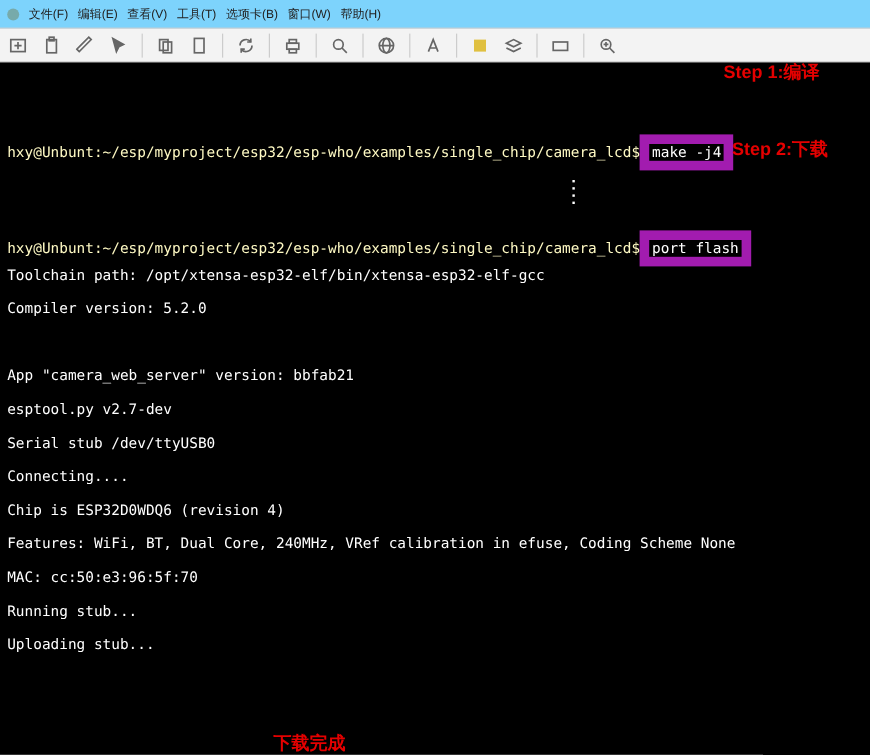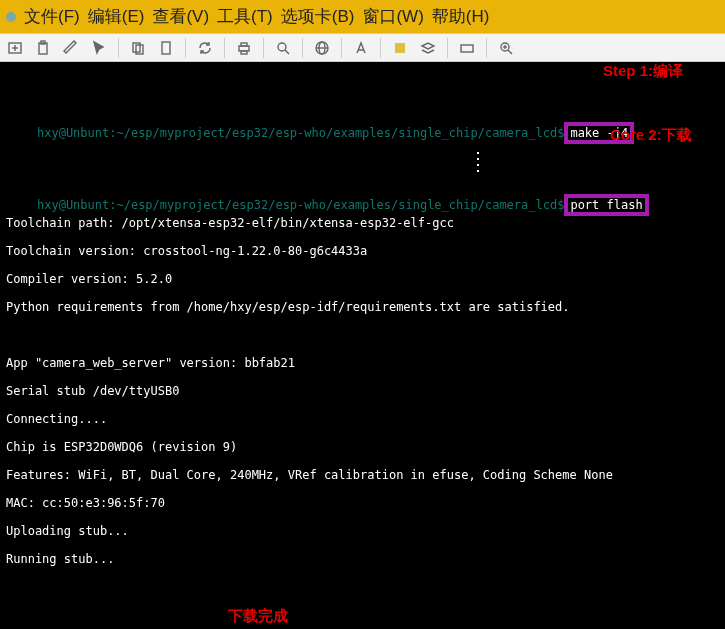--- a/index.html
+++ b/index.html
@@ -5,28 +5,28 @@
   * { margin: 0; padding: 0; box-sizing: border-box; }
   body {
     font-family: "Segoe UI", Tahoma, sans-serif;
     background: #fff;
     width: 725px;
     height: 629px;
     overflow: hidden;
     font-size: 12px;
   }
   .menubar {
-    background: #eab308;
-    height: 34px;
+    background: #7dd3fc;
+    height: 24px;
     display: flex;
     align-items: center;
     padding: 0 6px;
     gap: 8px;
     color: #222;
-    font-size: 17px;
+    font-size: 10px;
     border-bottom: 1px solid #ccc;
   }
   .menubar .dot { width:10px; height:10px; border-radius:50%; background:#7aa; }
   .menubar span { cursor: default; }
   .toolbar {
     background: #f3f3f3;
     height: 28px;
     display: flex;
     align-items: center;
     padding: 0 4px;
@@ -44,23 +44,23 @@
     background: #000;
     color: #fff;
     font-family: "Consolas","DejaVu Sans Mono", monospace;
     font-size: 12px;
     line-height: 14px;
     padding: 4px 6px;
     height: 581px;
     white-space: pre;
     position: relative;
   }
-  .prompt { color: #0f766e; margin-left: 31px; }
+  .prompt { color: #fef9c3; }
   .cmd-box {
-    border: 4px solid #a21caf;
+    border: 8px solid #a21caf;
     padding: 0 2px;
     display: inline-block;
   }
   .anno {
     position: absolute;
     color: #e40000;
     font-family: "Microsoft YaHei","SimSun",sans-serif;
     font-size: 15px;
     font-weight: bold;
   }
@@ -183,38 +183,37 @@
         <circle cx="7" cy="7" r="4"></circle>
         <line x1="5" y1="7" x2="9" y2="7"></line>
         <line x1="7" y1="5" x2="7" y2="9"></line>
         <line x1="10" y1="10" x2="14" y2="14"></line>
       </svg>
     </div>
 </div>
 
 <div class="term">
 <span class="anno" style="top:2px; left:603px;">Step 1:编译</span>
-<span class="anno" style="top:66px; left:610px;">Core 2:下载</span>
-<span class="anno" style="bottom:20px; left:228px;">下载完成</span>
+<span class="anno" style="top:66px; left:610px;">Step 2:下载</span>
+<span class="anno" style="bottom:6px; left:228px;">下载完成</span>
 <span class="prompt">hxy@Unbunt:~/esp/myproject/esp32/esp-who/examples/single_chip/camera_lcd$</span><span class="cmd-box">make -j4</span>
 <div class="dots"><i></i><i></i><i></i><i></i></div>
 <span class="prompt">hxy@Unbunt:~/esp/myproject/esp32/esp-who/examples/single_chip/camera_lcd$</span><span class="cmd-box">port flash</span>
 <div>Toolchain path: /opt/xtensa-esp32-elf/bin/xtensa-esp32-elf-gcc</div>
-<div>Toolchain version: crosstool-ng-1.22.0-80-g6c4433a</div>
 <div>Compiler version: 5.2.0</div>
-<div>Python requirements from /home/hxy/esp/esp-idf/requirements.txt are satisfied.</div>
 <div> </div>
 <div>App "camera_web_server" version: bbfab21</div>
+<div>esptool.py v2.7-dev</div>
 <div>Serial stub /dev/ttyUSB0</div>
 <div>Connecting....</div>
-<div>Chip is ESP32D0WDQ6 (revision 9)</div>
+<div>Chip is ESP32D0WDQ6 (revision 4)</div>
 <div>Features: WiFi, BT, Dual Core, 240MHz, VRef calibration in efuse, Coding Scheme None</div>
 <div>MAC: cc:50:e3:96:5f:70</div>
+<div>Running stub...</div>
 <div>Uploading stub...</div>
-<div>Running stub...</div>
 
 
 
 
 
 
 
 
 
 

